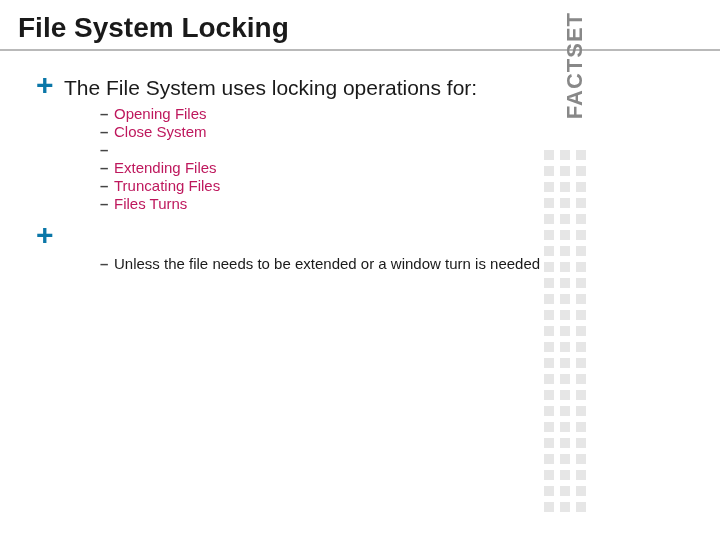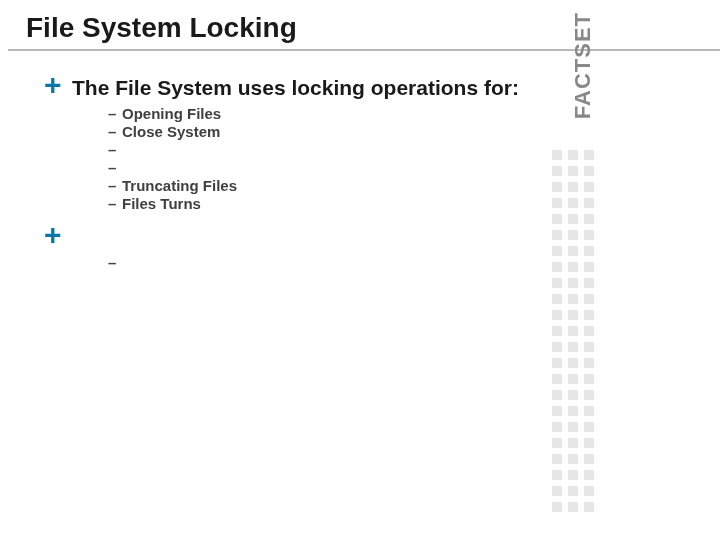--- a/index.html
+++ b/index.html
@@ -9,21 +9,20 @@
     height: 540px;
     background: #fff;
     font-family: Arial, Helvetica, sans-serif;
     position: relative;
     overflow: hidden;
   }
   .slide {
     width: 596px;
     height: 540px;
     position: relative;
-    margin-left: 8px;
   }
   .title {
     position: absolute;
     left: 18px;
     top: 12px;
     font-size: 28px;
     font-weight: 700;
     color: #1a1a1a;
   }
   .underline {
@@ -48,43 +47,43 @@
   .plus {
     font-size: 30px;
     font-weight: 700;
     color: #0b77a8;
     width: 28px;
     line-height: 1;
     flex: 0 0 auto;
   }
   .bullet-text {
     font-size: 21px;
-    font-weight: 700;
+    font-weight: 400;
     color: #1a1a1a;
     line-height: 1.25;
   }
   .sub-list {
     margin: 4px 0 6px 64px;
   }
   .sub-item {
     display: flex;
     align-items: baseline;
     margin-top: 1px;
   }
   .dash {
     color: #444;
     font-size: 15px;
     font-weight: 700;
     width: 14px;
     flex: 0 0 auto;
   }
   .sub-text {
     font-size: 15px;
-    font-weight: 700;
-    color: #404040;
+    font-weight: 400;
+    color: #be185d;
   }
   .sub-note {
     font-size: 15px;
     font-weight: 400;
     color: #1a1a1a;
     line-height: 1.3;
   }
   
   .logo {
     position: absolute;
@@ -209,34 +208,36 @@
         </div>
       <div class="sub-item">
           <span class="dash">–</span>
           <span class="sub-text">Close System</span>
         </div>
       <div class="sub-item">
           <span class="dash">–</span>
         </div>
       <div class="sub-item">
           <span class="dash">–</span>
+          <span class="sub-text">Extending Files</span>
         </div>
       <div class="sub-item">
           <span class="dash">–</span>
           <span class="sub-text">Truncating Files</span>
         </div>
       <div class="sub-item">
           <span class="dash">–</span>
           <span class="sub-text">Files Turns</span>
         </div>
     </div>
 
     <div class="bullet-row">
       <div class="plus">+</div>
     </div>
     <div class="sub-list">
       <div class="sub-item">
           <span class="dash">–</span>
+          <span class="sub-note">Unless the file needs to be extended or a window turn is needed</span>
         </div>
     </div>
 
   </div>
 </div>
 
 </body></html>

